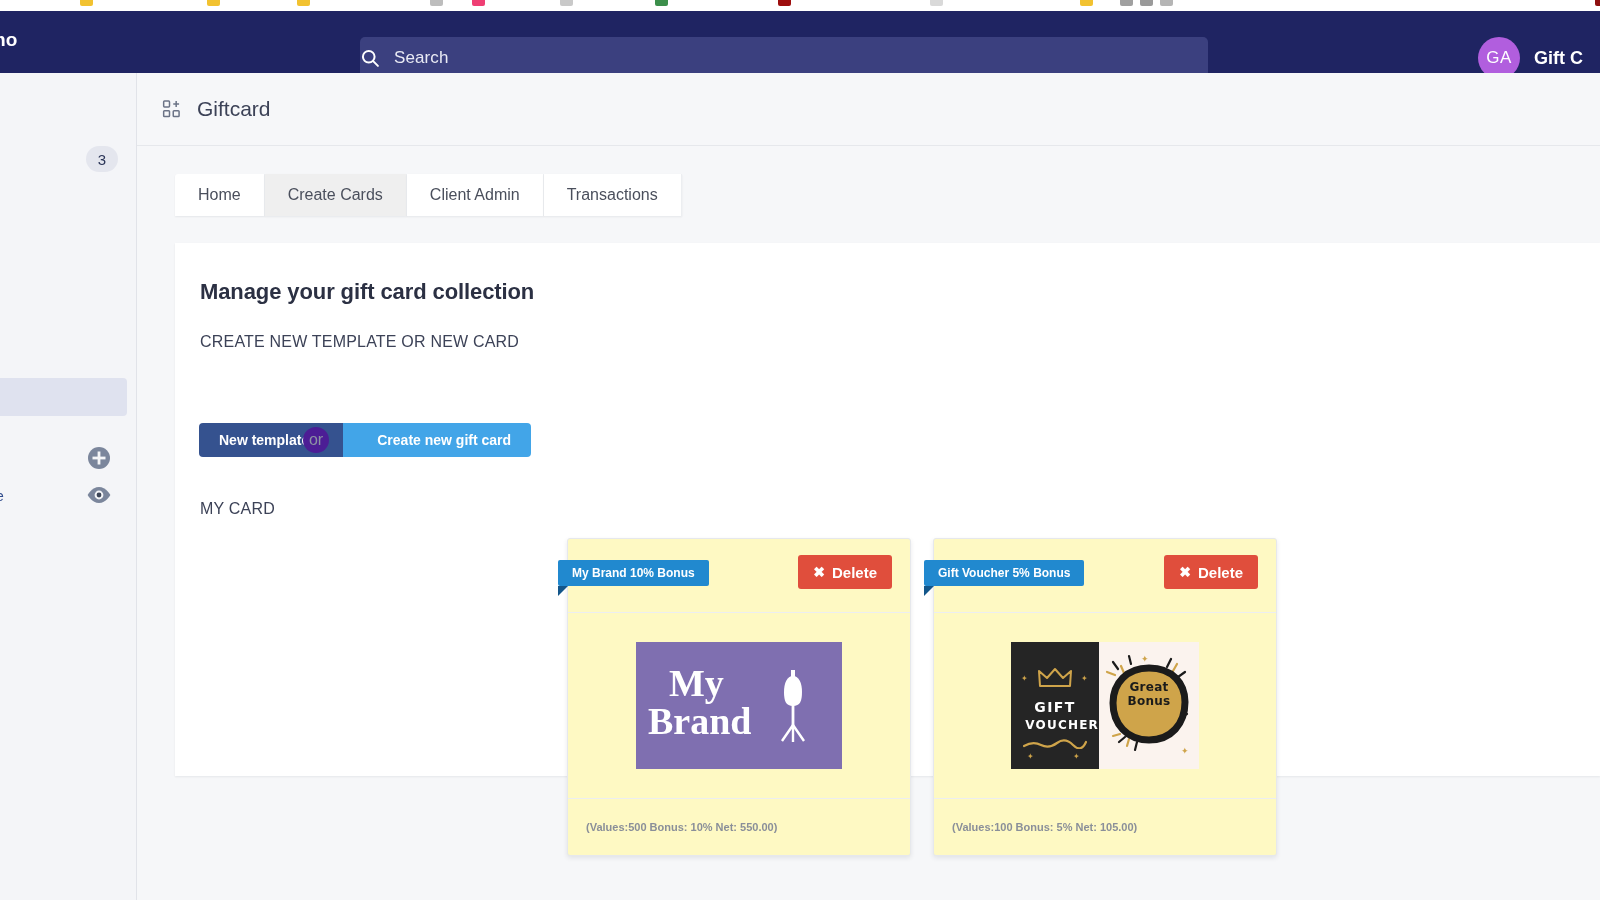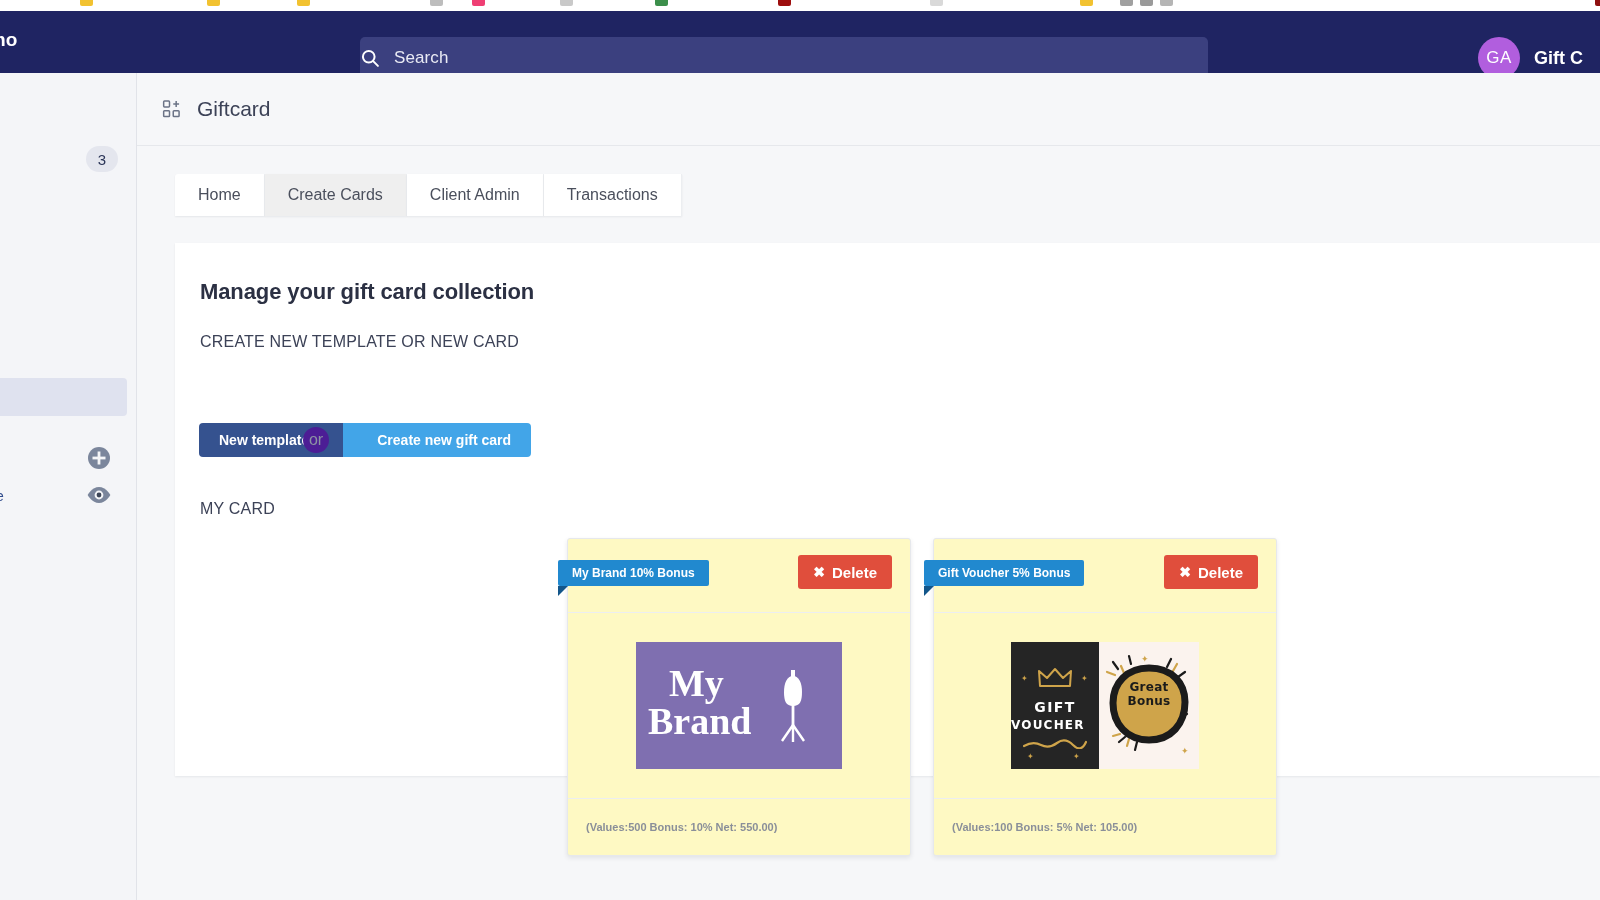--- a/index.html
+++ b/index.html
@@ -234,21 +234,21 @@
   .av-left {
     width: 88px; height: 127px; background: #252525; position: relative;
   }
   .av-crown { position: absolute; left: 26px; top: 24px; }
   .av-gift {
     position: absolute; left: 0; right: 0; top: 57px; text-align: center;
     color: #ffffff; font-size: 14px; font-weight: bold; letter-spacing: 1.4px;
     font-family: "DejaVu Sans", sans-serif;
   }
   .av-voucher {
-    position: absolute; left: 0; right: 0; top: 76px; text-align: left;
+    position: absolute; left: 0; right: 0; top: 76px; text-align: right;
     color: #ffffff; font-size: 12px; font-weight: bold; letter-spacing: 1.2px;
     font-family: "DejaVu Sans", sans-serif;
   }
   .av-squiggle { position: absolute; left: 12px; top: 97px; }
   .av-star { position: absolute; color: #cfa44a; font-size: 8px; }
   .av-right {
     width: 100px; height: 127px; background: #fbf3ee; position: relative;
   }
   .av-blob-text {
     position: absolute; left: 0; right: 0; top: 38px; text-align: center;

